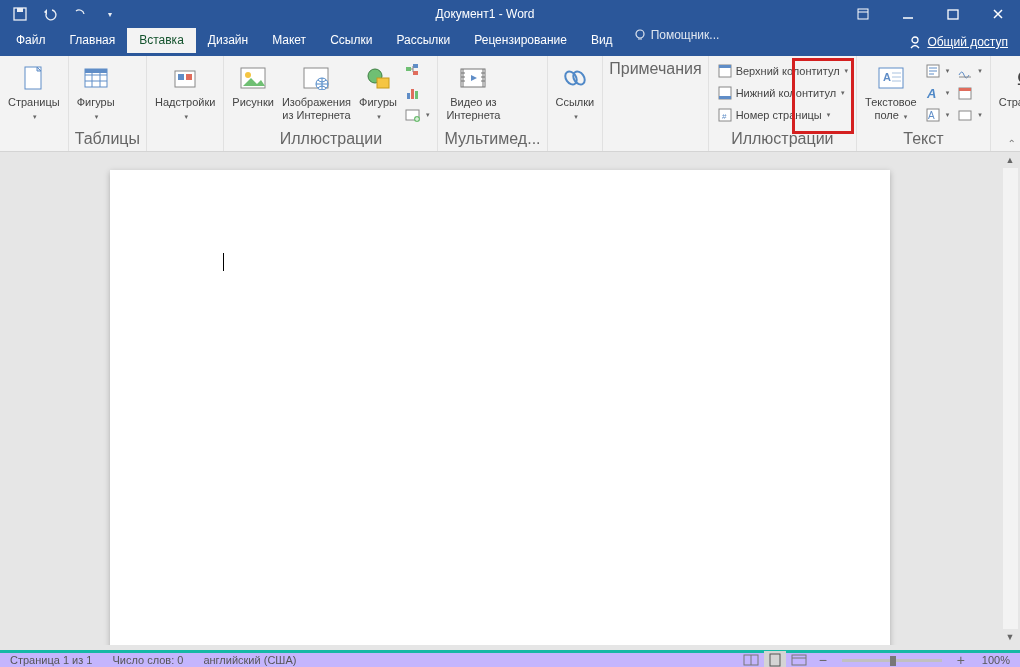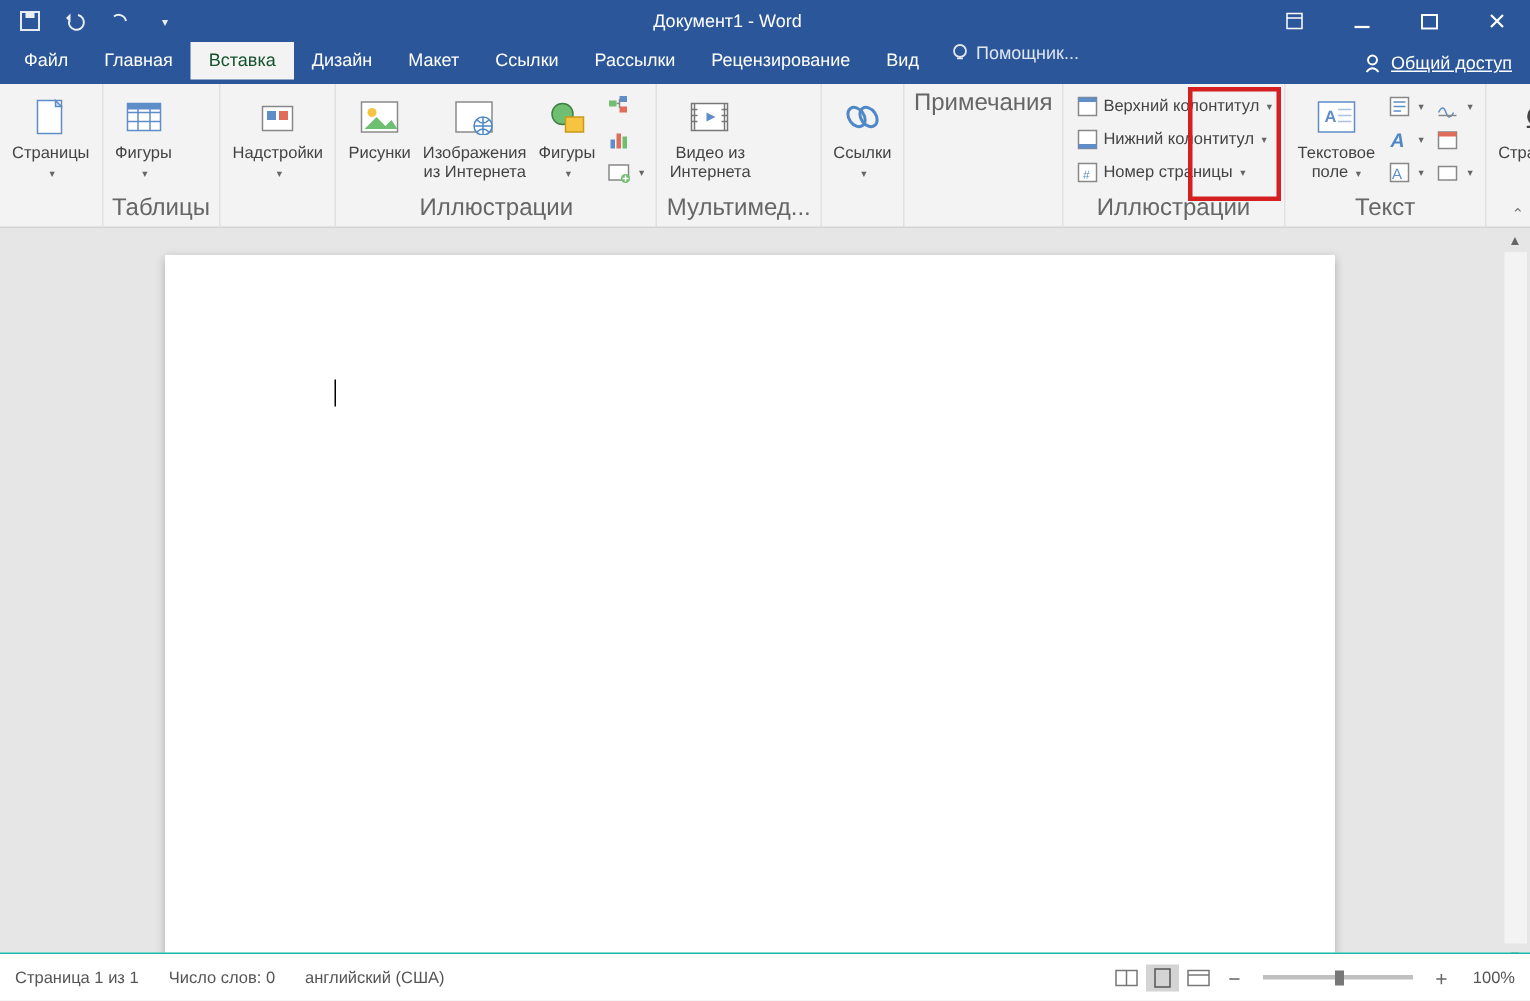--- a/index.html
+++ b/index.html
@@ -28,21 +28,21 @@
 .smico { width:16px; height:16px; display:flex; align-items:center; justify-content:center; }
 .dd { font-size:7px; color:#666; margin-left:2px; }
 .col { display:flex; flex-direction:column; justify-content:flex-start; padding-top:2px;}
 .highlight { position:absolute; border:3px solid #d42020; pointer-events:none; }
 .doc-area { position:absolute; left:0; right:0; top:152px; bottom:22px; background:#e6e6e6; overflow:hidden; }
 .page { position:absolute; left:110px; top:18px; width:780px; height:980px; background:#fff; box-shadow:0 2px 6px rgba(0,0,0,.25); }
 .cursor { position:absolute; left:113px; top:83px; width:1.3px; height:18px; background:#000; }
 .vscroll { position:absolute; right:2px; top:0; bottom:0; width:16px; display:flex; flex-direction:column; align-items:center;}
 .vscroll .arrow { width:15px; height:16px; display:flex; align-items:center; justify-content:center; font-size:9px; color:#666; cursor:pointer; }
 .vscroll .track { flex:1; width:15px; background:#f3f3f3; position:relative; }
-.statusbar { position:absolute; left:0; right:0; bottom:0; height:32px; background:#ffffff; border-top:1px solid #14b8a6; display:flex; align-items:center; font-size:11px; color:#555; }
+.statusbar { position:absolute; left:0; right:0; bottom:0; height:17px; background:#c4b5fd; border-top:3px solid #14b8a6; display:flex; align-items:center; font-size:11px; color:#555; }
 .sb-item { padding:0 10px; cursor:pointer; }
 .sb-right { margin-left:auto; display:flex; align-items:center; gap:2px; padding-right:6px; }
 .viewbtn { width:22px; height:18px; display:flex; align-items:center; justify-content:center; cursor:pointer; }
 .viewbtn.active { background:#d4d4d4; }
 .zoom-slider { width:100px; height:3px; background:#c0c0c0; position:relative; margin:0 6px; }
 .zoom-thumb { position:absolute; left:48px; top:-3px; width:6px; height:10px; background:#777; }
 .collapse-arrow { position:absolute; right:4px; bottom:2px; font-size:10px; color:#777; cursor:pointer; }
 svg { display:block; }
 </style>
 </head>

